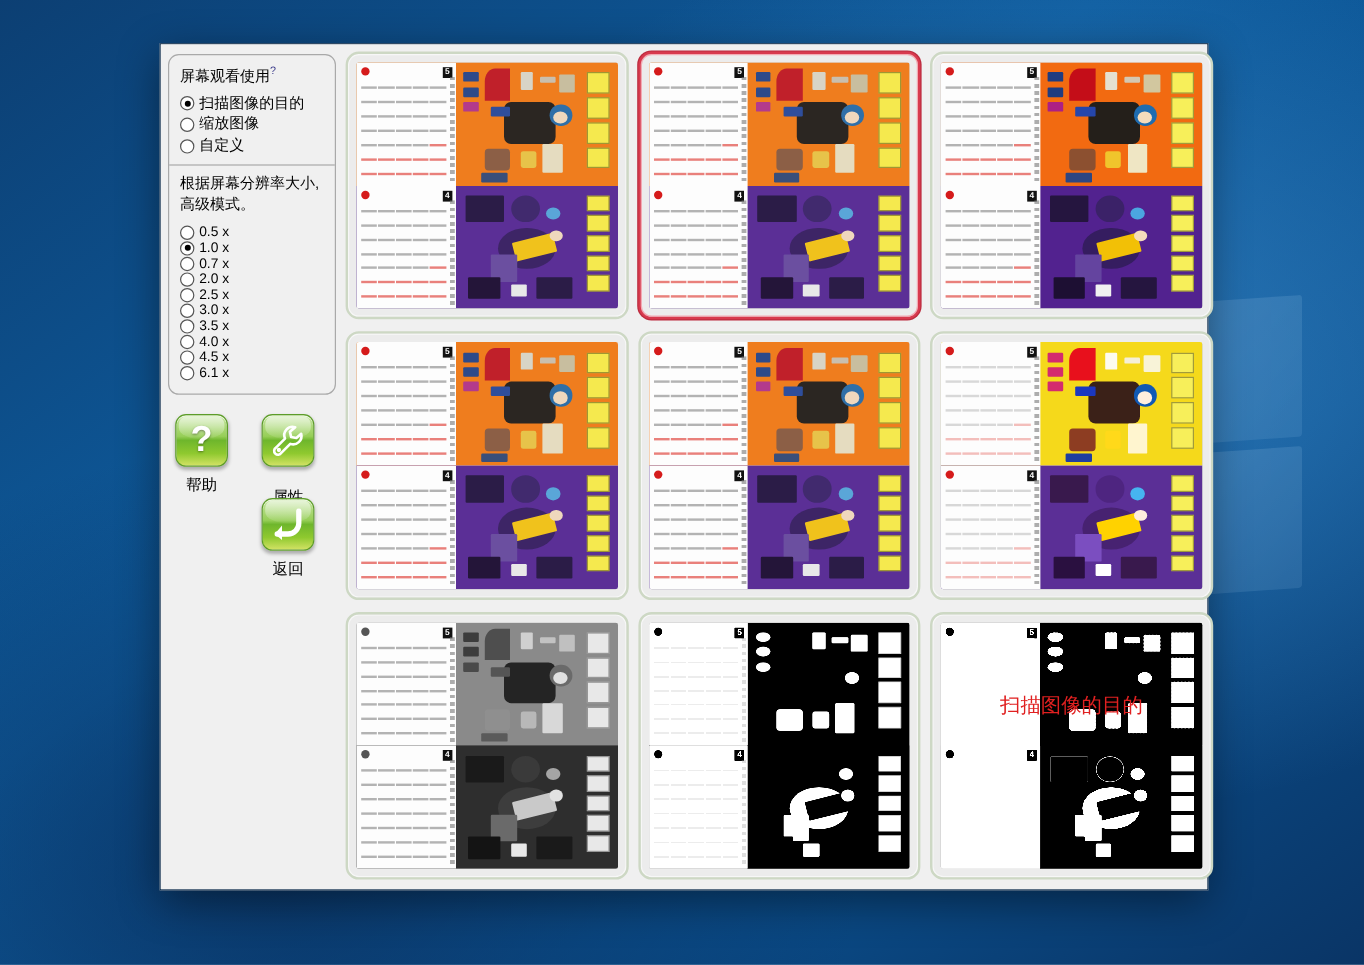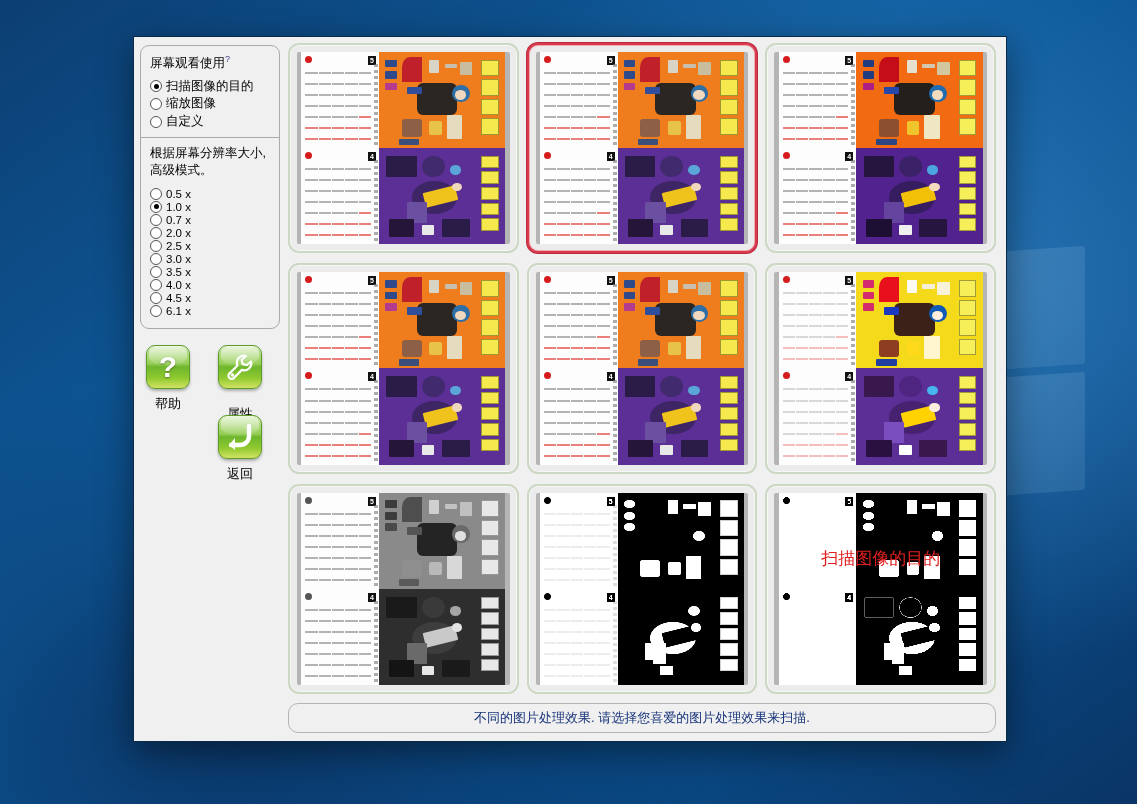--- a/index.html
+++ b/index.html
@@ -1781,18 +1781,15 @@
 
                 </div>
               </div>
             </div>
             <div class="overlay-text">扫描图像的目的</div>
           </div>
         </div>
 
       </div>
 
-      <div class="statusbar">
-        <span>不同的图片处理效果. 请选择您喜爱的图片处理效果来扫描.</span>
-      </div>
     </div>
   </div>
 </div>
 
 </body></html>

